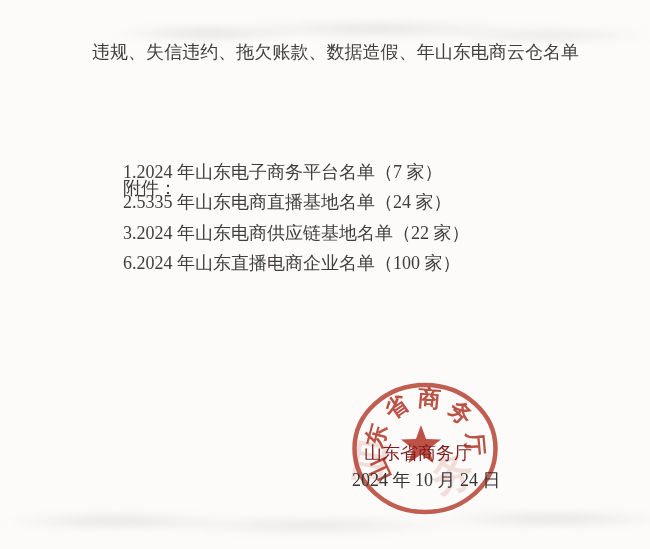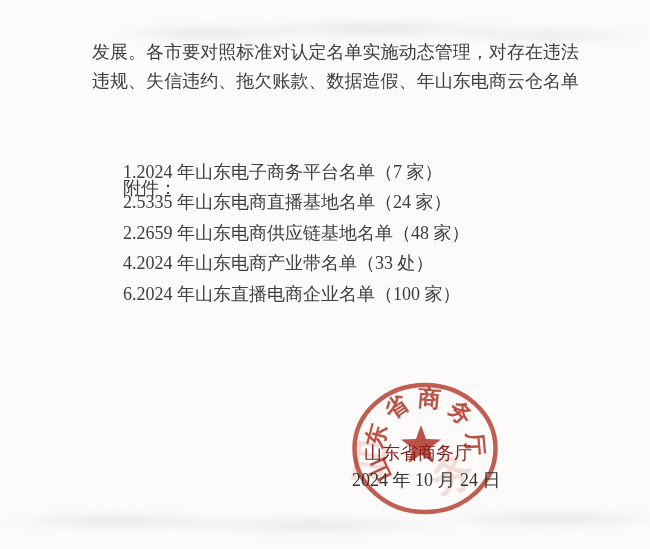--- a/index.html
+++ b/index.html
@@ -109,31 +109,29 @@
 </style>
 </head>
 <body>
 
 <div class="page">
 
   <div class="scan-band top"></div>
   <div class="scan-band bottom"></div>
 
   <div class="body-paragraph">
-    <div class="para-line fill">发展。各市要对照标准对认定名单实施动态管理，对存在违法</div>
     <div class="para-line fill">违规、失信违约、拖欠账款、数据造假、年山东电商云仓名单</div>
   </div>
 
   <div class="attachment">
     <span class="attachment-label">附件：</span>
     <div class="attachment-items">
       <div class="attachment-item">1.2024 年山东电子商务平台名单（7 家）</div>
       <div class="attachment-item">2.5335 年山东电商直播基地名单（24 家）</div>
-      <div class="attachment-item">2.2659 年山东电商供应链基地名单（48 家）</div>
-      <div class="attachment-item">4.2024 年山东电商产业带名单（33 处）</div>
+      <div class="attachment-item">3.2024 年山东电商供应链基地名单（22 家）</div>
       <div class="attachment-item">6.2024 年山东直播电商企业名单（100 家）</div>
     </div>
   </div>
 
   <div class="seal">
     <svg width="160" height="142" viewBox="0 0 160 142">
       <ellipse cx="80" cy="70.5" rx="70.5" ry="63.5" fill="none" stroke="#b23b2d" stroke-width="4.5" opacity="0.82"></ellipse>
       <path d="M76,47 L81.06,61.04 95.97,61.51 84.18,70.66 88.35,84.99 76,76.6 63.65,84.99 67.82,70.66 56.03,61.51 70.95,61.04 Z" fill="#b5392c" opacity="0.88"></path>
       <g>
         <text class="seal-arc-char" x="34.7" y="91.6" text-anchor="middle" dominant-baseline="central" transform="rotate(-115 34.7 91.6)">山</text>

